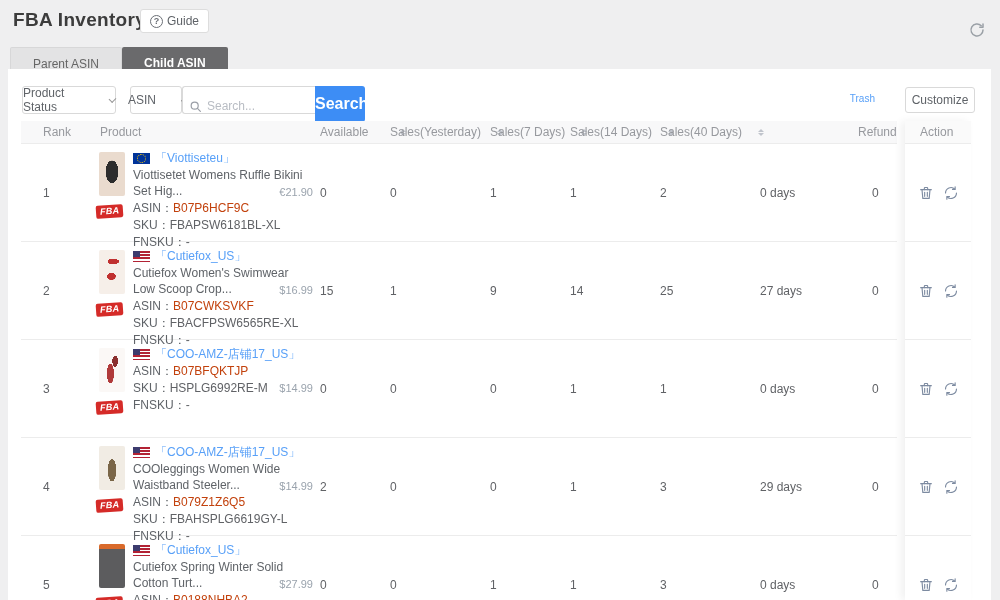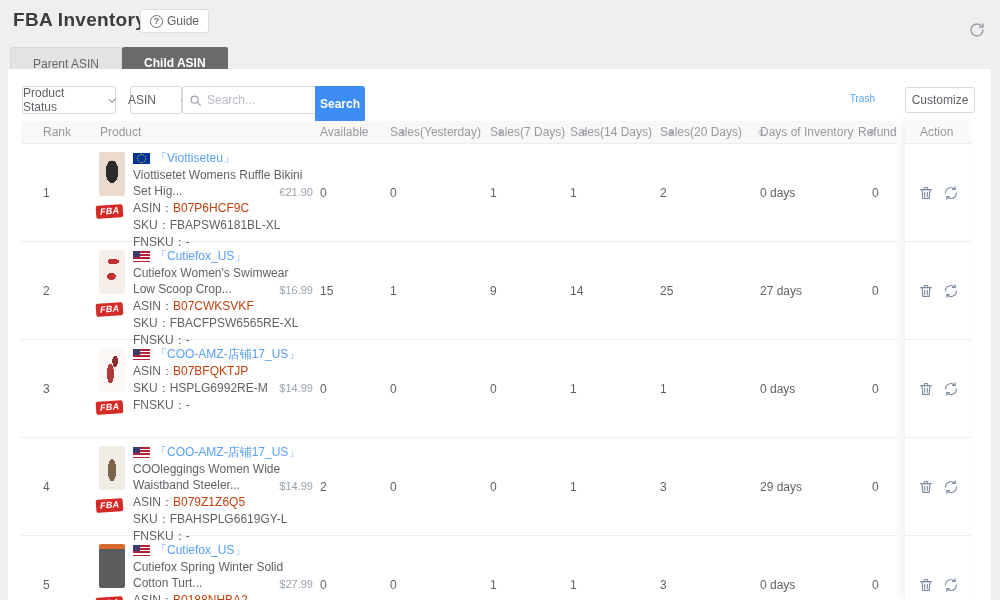--- a/index.html
+++ b/index.html
@@ -25,25 +25,25 @@
   .card { position:absolute; left:8px; top:69px; width:983px; height:531px; background:#fff; }
 
   
   .filterbar { position:absolute; left:0; top:0; width:100%; height:52px; }
   .btn-outline { position:absolute; top:17px; height:28px; background:#fff; border:1px solid #d9d9d9; border-radius:3px;
                  display:flex; align-items:center; justify-content:center; font-size:12px; color:#5f6368; cursor:pointer;gap:20px; }
   .ps-btn { left:14px; width:94px; }
   .asin-btn { left:122px; width:52px; }
   .chev { width:6px; height:6px; border-right:1.3px solid #999; border-bottom:1.3px solid #999; transform:rotate(45deg); margin-left:7px; margin-top:-3px; }
   .search-wrap { position:absolute; left:174px; top:17px; width:133px; height:28px; border:1px solid #d9d9d9; border-right:none;
-                 border-radius:3px 0 0 3px; background:#fff; display:flex; align-items:center; padding:12px 6px; }
+                 border-radius:3px 0 0 3px; background:#fff; display:flex; align-items:flex-end; padding:0 6px; }
   .search-wrap input { border:none; outline:none; width:100px; font-size:12px; color:#606266; font-family:"Liberation Sans",sans-serif; margin-left:5px; }
   .search-wrap input::placeholder { color:#b9bdc4; }
   .search-btn { position:absolute; left:307px; top:17px; width:50px; height:36px; background:#3d8df5; color:#fff; border:none;
-                border-radius:0 3px 3px 0; font-size:12px; font-weight:bold; cursor:pointer; font-family:"Liberation Sans",sans-serif; }
+                border-radius:0 3px 3px 0; font-size:16px; font-weight:bold; cursor:pointer; font-family:"Liberation Sans",sans-serif; }
   .trash-link { position:absolute; right:116px; top:24px; font-size:10px; color:#58a0f8; cursor:pointer; text-decoration:none; }
   .customize-btn { position:absolute; right:16px; top:18px; width:70px; height:26px; background:#fff; border:1px solid #d9d9d9; border-radius:3px;
                    font-size:12px; color:#5f6368; display:flex; align-items:center; justify-content:center; cursor:pointer; }
 
   
   .main-table { position:absolute; left:13px; top:52px; width:876px; height:479px; overflow:hidden; }
   .thead { position:relative; width:100%; height:23px; background:#f8f8f9; border-bottom:1px solid #ececec; }
   .hcell { position:absolute; top:0; height:100%; display:flex; align-items:center; font-size:12px; color:#97999e; white-space:nowrap; }
   .sort { display:inline-block; width:10px; height:13px; position:relative; margin-left:14px; }
   .sort::before { content:''; position:absolute; top:0; left:2px; border:3.5px solid transparent; border-bottom-color:#c0c4cc; }
@@ -155,25 +155,21 @@
       </div>
       <div class="hcell col-s7">
         <span>Sales(7 Days)</span>
         <span class="sort"></span>
       </div>
       <div class="hcell col-s14">
         <span>Sales(14 Days)</span>
         <span class="sort"></span>
       </div>
       <div class="hcell col-s30">
-        <span>Sales(20 Days)</span>
-        <span class="sort"></span>
-      </div>
-      <div class="hcell col-doi">
-        <span>Days of Inventory</span>
+        <span>Sales(40 Days)</span>
         <span class="sort"></span>
       </div>
       <div class="hcell col-refund">
         <span>Refunds</span>
       </div>
     </div>
     <div id="rows">
   <div class="row">
     <div class="num col-rank">1</div>
     <div class="thumb t0"></div>

